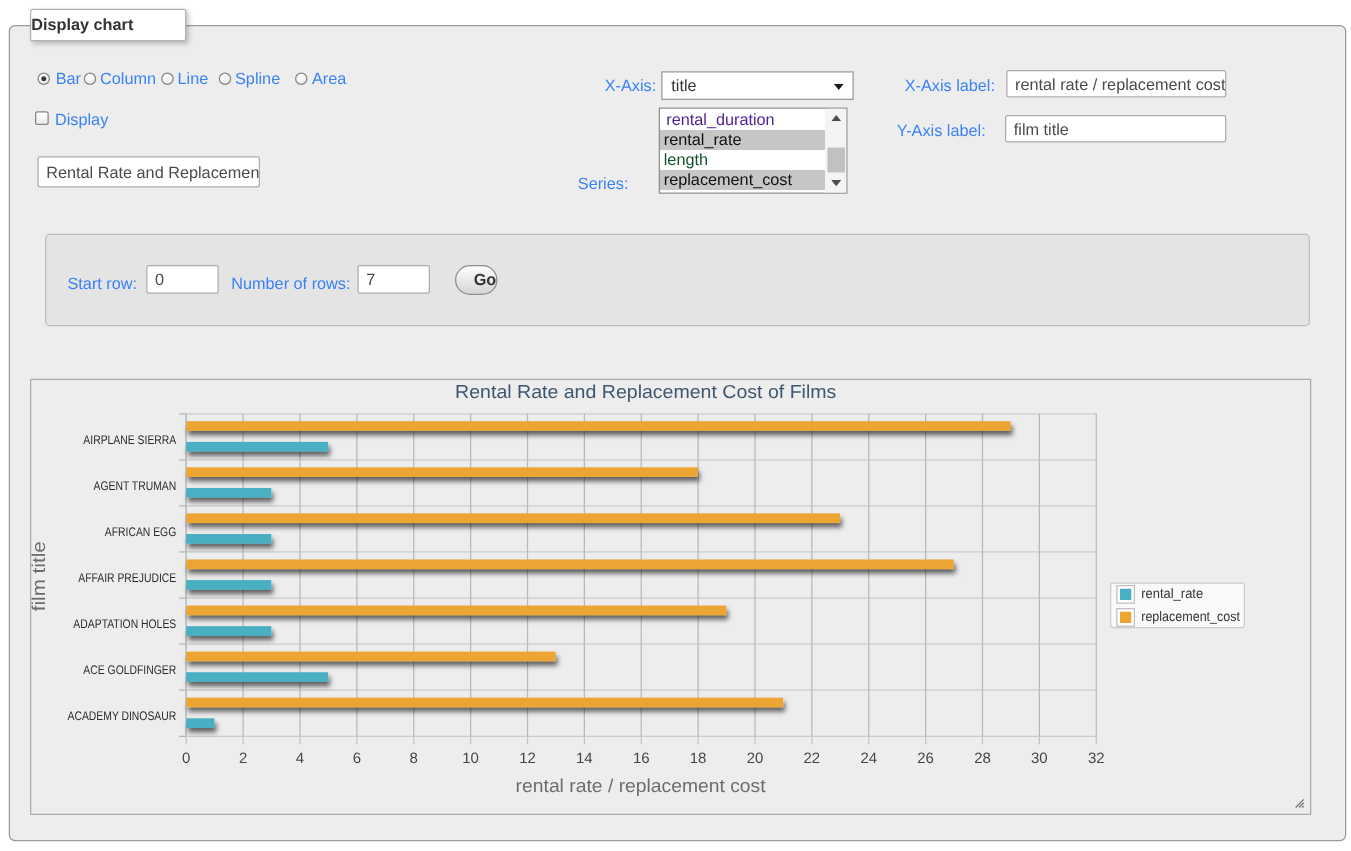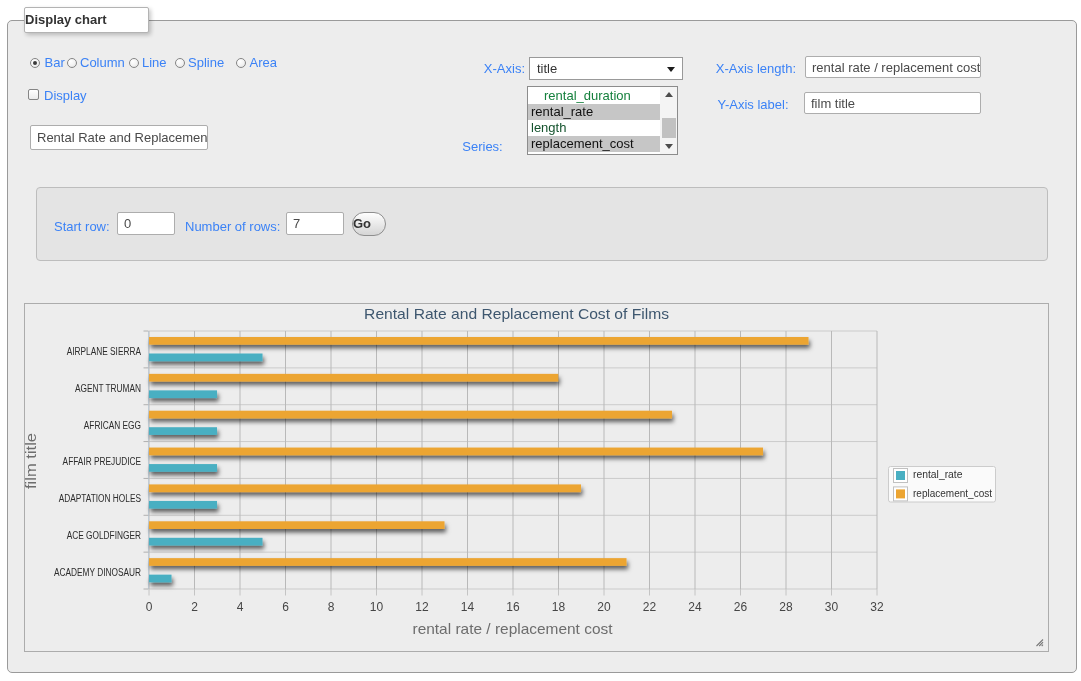--- a/index.html
+++ b/index.html
@@ -12,22 +12,22 @@
 .radio { width:10px; height:10px; border:1px solid #858585; border-radius:50%;
   background:radial-gradient(circle at 35% 30%, #ffffff 0%, #f2f2f2 55%, #dcdcdc 100%); }
 .radio.sel::after { content:""; position:absolute; left:2px; top:2px; width:4px; height:4px;
   border-radius:50%; background:#3a3a3a; }
 .check { width:11px; height:11px; border:1px solid #858585; border-radius:2px;
   background:linear-gradient(#fff, #ececec); }
 .inp { background:#fff; border:1px solid #adadad; border-radius:2px; color:#4a4a4a;
   font-size:13px; line-height:22px; padding-left:6px; white-space:nowrap; overflow:hidden; }
 .panel { left:36px; top:187px; width:1012px; height:74px; background:#e4e4e4;
   border:1px solid #bdbdbd; border-radius:4px; }
-.gobtn { left:352px; top:212px; width:34px; height:24px; border:1px solid #8e8e8e;
-  border-radius:12px; background:linear-gradient(#fefefe,#d5d5d5); text-align:left;
+.gobtn { left:364px; top:212px; width:34px; height:24px; border:1px solid #8e8e8e;
+  border-radius:12px; background:linear-gradient(#fefefe,#d5d5d5); text-align:right;
   line-height:22px; font-weight:bold; color:#333; }
 .chartbox { left:24px; top:303px; width:1025px; height:349px; background:#ededed;
   border:1px solid #acacac; }
 .lbl { color:#3b82f6; }
 </style></head>
 <body>
 <div class="abs fieldset"></div>
 <div class="abs legendbox">Display chart</div>
 
 <div class="abs radio sel" style="left:30px;top:57.5px"></div>
@@ -48,37 +48,37 @@
 
 <div class="abs lbl" style="left:440px;top:60.5px;width:85px;text-align:right">X-Axis:</div>
 <div class="abs" style="left:529px;top:57px;width:154px;height:23px;background:#fff;border:1px solid #999;border-radius:0">
   <span style="position:absolute;left:7px;top:3px;color:#333">title</span>
   <svg style="position:absolute;right:7px;top:9px" width="8" height="5">
       <path d="M0 0 L8 0 L4 5 Z" fill="#1c1c1c"></path>
     </svg>
 </div>
 
 <div class="abs" style="left:527px;top:86px;width:151px;height:69px;background:#fff;border:1px solid #8c8c8c">
-  <div style="position:absolute;left:0;top:1px;width:132px;height:16px;line-height:16px;padding-left:16px;color:#15803d">rental_duration</div>
+  <div style="position:absolute;left:0;top:1px;width:132px;height:16px;line-height:16px;padding-left:5px;color:#4c1d95">rental_duration</div>
   <div style="position:absolute;left:0;top:17px;width:132px;height:16px;line-height:16px;padding-left:3px;background:#c6c6c6;color:#111">rental_rate</div>
   <div style="position:absolute;left:0;top:33px;width:132px;height:16px;line-height:16px;padding-left:3px;color:#14532d">length</div>
   <div style="position:absolute;left:0;top:49px;width:132px;height:16px;line-height:16px;padding-left:3px;background:#c6c6c6;color:#111">replacement_cost</div>
   <div style="position:absolute;right:0;top:0;width:17px;height:67px;background:#f4f4f4">
     <svg style="position:absolute;left:5px;top:5px" width="8" height="5">
         <path d="M0 5 L8 5 L4 0 Z" fill="#4d4d4d"></path>
       </svg>
     <div style="position:absolute;left:1.5px;top:31px;width:14px;height:20px;background:#c1c1c1"></div>
     <svg style="position:absolute;left:5px;bottom:5px" width="8" height="5">
         <path d="M0 0 L8 0 L4 5 Z" fill="#4d4d4d"></path>
       </svg>
   </div>
 </div>
 <div class="abs lbl" style="left:440px;top:139px;width:85px;text-align:center">Series:</div>
 
-<div class="abs lbl" style="left:710px;top:61px;width:86px;text-align:right">X-Axis length:</div>
+<div class="abs lbl" style="left:710px;top:61px;width:86px;text-align:right">X-Axis label:</div>
 <div class="abs inp" style="left:805px;top:56px;width:176px;height:22px;line-height:21px">rental rate / replacement cost</div>
 <div class="abs lbl" style="left:710px;top:96.5px;width:86px;text-align:center">Y-Axis label:</div>
 <div class="abs inp" style="left:804px;top:92px;width:177px;height:22px;line-height:21px">film title</div>
 
 <div class="abs panel"></div>
 <div class="abs lbl" style="left:54px;top:218.5px">Start row:</div>
 <div class="abs inp" style="left:117px;top:212px;width:58px;height:23px;line-height:22px">0</div>
 <div class="abs lbl" style="left:185px;top:218.5px">Number of rows:</div>
 <div class="abs inp" style="left:286px;top:212px;width:58px;height:23px;line-height:22px">7</div>
 <div class="abs gobtn">Go</div>

